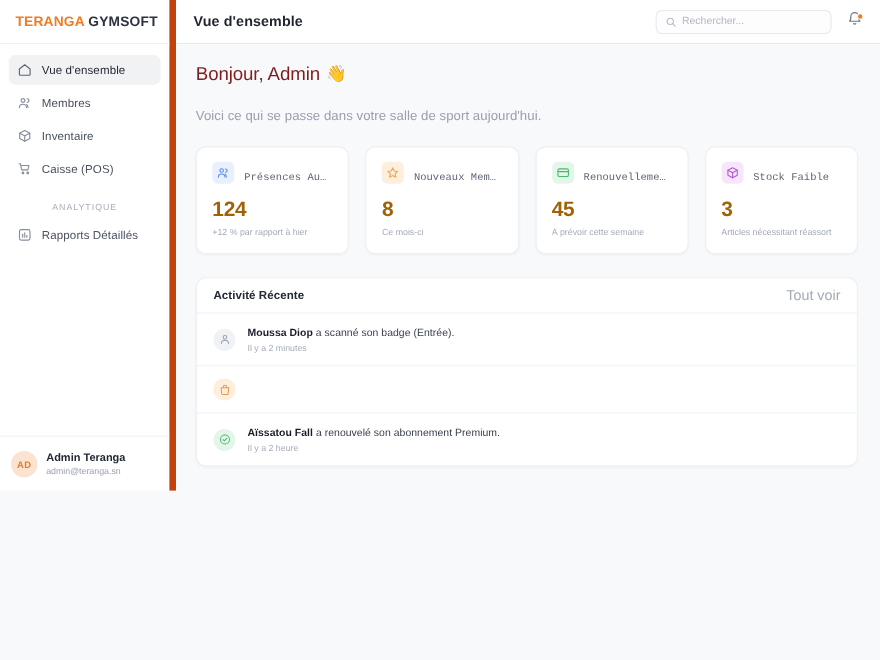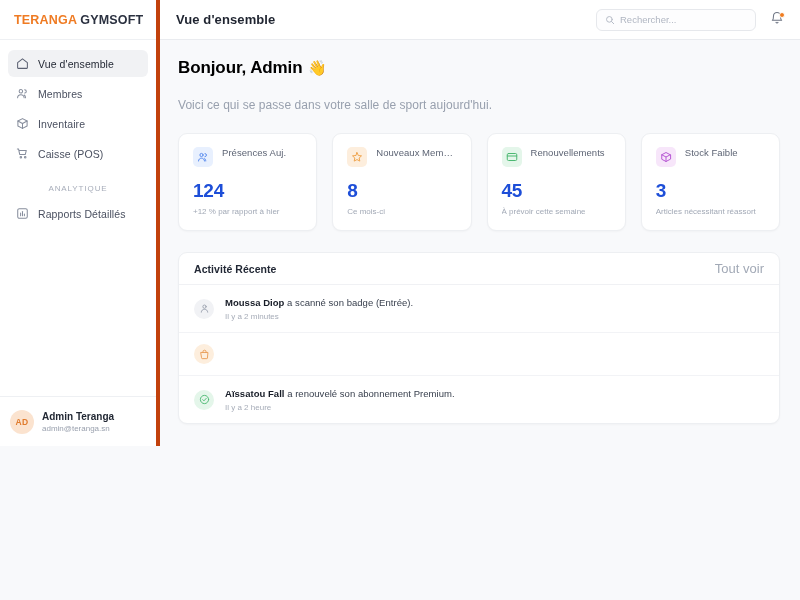--- a/index.html
+++ b/index.html
@@ -22,21 +22,21 @@
     display: flex;
     width: 800px;
     height: 600px;
   }
 
   
   .sidebar {
     width: 160px;
     height: 446px;
     background: #ffffff;
-    border-right: 4px solid #c2410c;
+    border-right: 6px solid #c2410c;
     display: flex;
     flex-direction: column;
     flex: 0 0 160px;
   }
 
   .brand {
     height: 40px;
     display: flex;
     align-items: center;
     padding: 0 0 0 14px;
@@ -216,25 +216,25 @@
 
   
   .content {
     flex: 1 1 auto;
     padding: 18px 20px 0 18px;
     overflow: hidden;
   }
 
   .greet {
     font-size: 17px;
-    font-weight: bold;
-    color: #000000;
+    font-weight: normal;
+    color: #7f1d1d;
     letter-spacing: -0.1px;
     display: flex;
-    align-items: center;
+    align-items: flex-start;
     gap: 6px;
   }
   .greet .wave { font-size: 15px; }
   .greet-sub {
     margin-top: 20px;
     font-size: 12px;
     color: #98a0ae;
     letter-spacing: 0.05px;
   }
 
@@ -248,22 +248,23 @@
     flex: 1 1 0;
     min-width: 0;
     background: #ffffff;
     border: 1px solid #edeff2;
     border-radius: 9px;
     padding: 13px 14px 14px 14px;
     box-shadow: 0 1px 2px rgba(20,25,40,0.03);
   }
   .stat-head {
     display: flex;
-    align-items: flex-start;
+    align-items: flex-end;
     gap: 9px;
+    font-family: Liberation Mono, monospace;
   }
   .stat-ico {
     width: 20px; height: 20px;
     flex: 0 0 20px;
     border-radius: 5px;
     display: flex;
     align-items: center;
     justify-content: center;
   }
   .stat-ico svg { display:block; }
@@ -272,21 +273,21 @@
     color: #5d6474;
     white-space: nowrap;
     overflow: hidden;
     text-overflow: ellipsis;
     letter-spacing: 0.05px;
   }
   .stat-value {
     margin-top: 13px;
     font-size: 19px;
     font-weight: bold;
-    color: #1d4ed8;
+    color: #a16207;
     line-height: 21px;
     letter-spacing: -0.2px;
   }
   .stat-sub {
     margin-top: 6px;
     font-size: 8px;
     color: #a2a9b6;
     white-space: nowrap;
     overflow: hidden;
     text-overflow: ellipsis;

